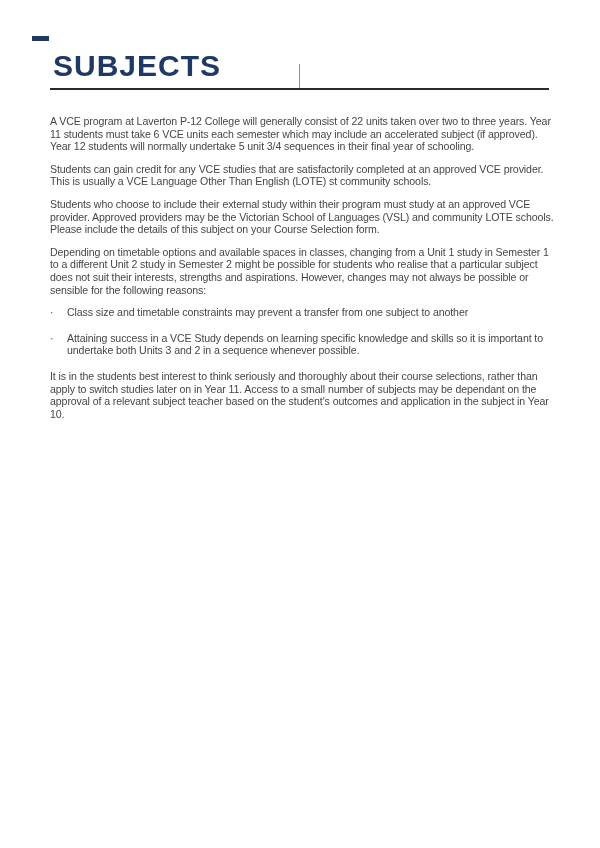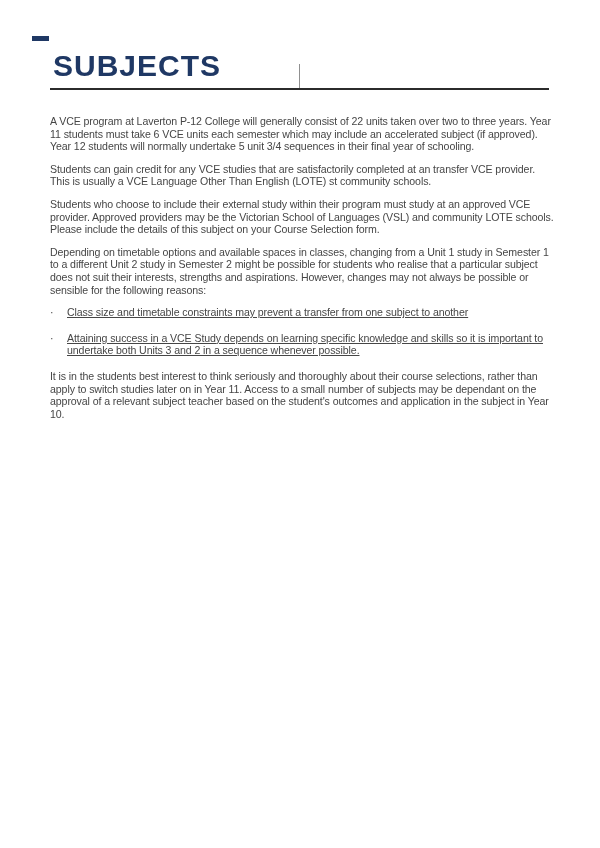--- a/index.html
+++ b/index.html
@@ -73,40 +73,39 @@
     align-items: flex-start;
     margin: 0 0 13px 0;
   }
   .bullet-marker {
     flex: none;
     width: 17px;
     color: #464646;
   }
   .bullet-text {
     flex: 1;
-    text-decoration: underline;
   }
 </style>
 </head>
 <body>
 
 <div class="page">
 
   <div class="accent-dash"></div>
 
   <h1 class="page-title">SUBJECTS</h1>
 
   <div class="title-rule"></div>
   <div class="title-tick"></div>
 
   <div class="body-text">
 
     <p>A VCE program at Laverton P-12 College will generally consist of 22 units taken over two to three years. Year 11 students must take 6 VCE units each semester which may include an accelerated subject (if approved). Year 12 students will normally undertake 5 unit 3/4 sequences in their final year of schooling.</p>
 
-    <p>Students can gain credit for any VCE studies that are satisfactorily completed at an transfer VCE provider. This is usually a VCE Language Other Than English (LOTE) st community schools.</p>
+    <p>Students can gain credit for any VCE studies that are satisfactorily completed at an approved VCE provider. This is usually a VCE Language Other Than English (LOTE) st community schools.</p>
 
     <p>Students who choose to include their external study within their program must study at an approved VCE provider. Approved providers may be the Victorian School of Languages (VSL) and community LOTE schools. Please include the details of this subject on your Course Selection form.</p>
 
     <p>Depending on timetable options and available spaces in classes, changing from a Unit 1 study in Semester 1 to a different Unit 2 study in Semester 2 might be possible for students who realise that a particular subject does not suit their interests, strengths and aspirations. However, changes may not always be possible or sensible for the following reasons:</p>
 
     <ul class="bullet-list">
       <li>
         <span class="bullet-marker">·</span>
         <span class="bullet-text">Class size and timetable constraints may prevent a transfer from one subject to another</span>
       </li>

